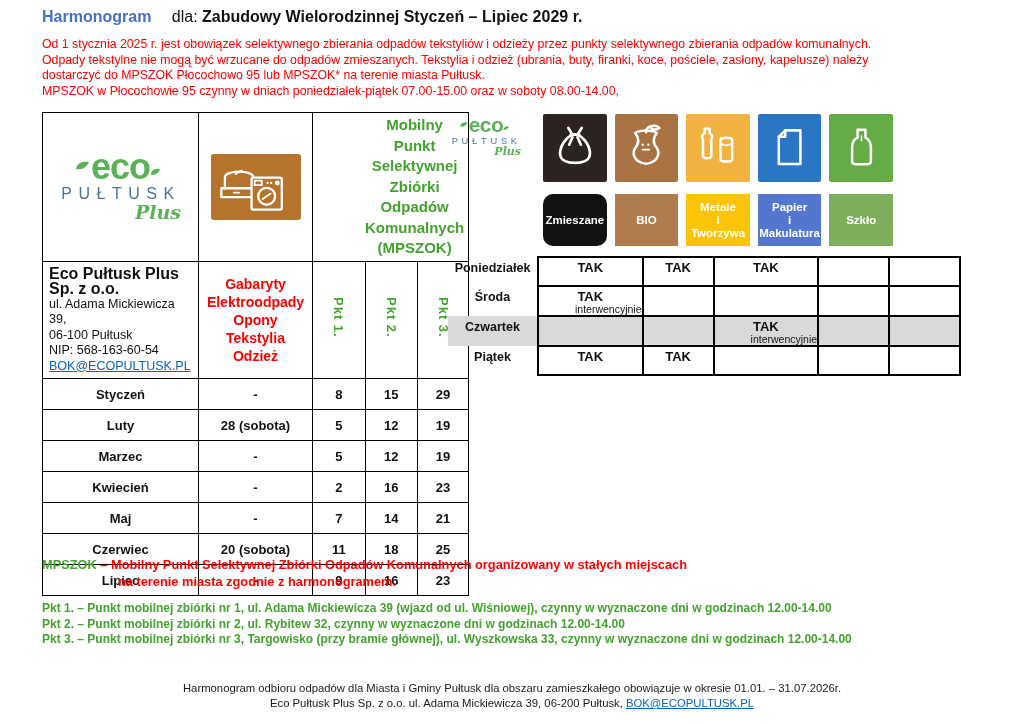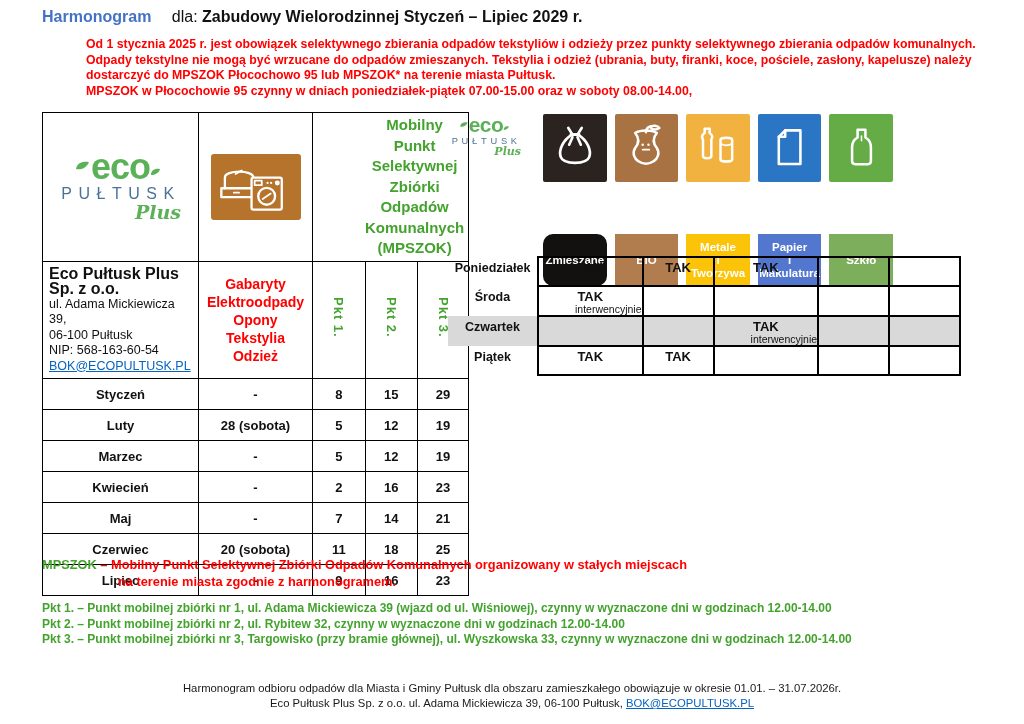--- a/index.html
+++ b/index.html
@@ -5,22 +5,22 @@
   * { margin:0; padding:0; box-sizing:border-box; }
   html,body { background:#ffffff; }
   body { font-family:"Liberation Sans", sans-serif; color:#111; }
   .page { position:relative; width:1024px; height:724px; background:#fff; overflow:hidden; }
 
   
   .header-title { position:absolute; left:42px; top:8px; font-size:16px; white-space:nowrap; }
   .brand { color:#4472C4; font-weight:bold; }
   .title-mid { color:#111;padding-left:16px; }
   .subject { color:#111; font-weight:bold; }
-  .notice { position:absolute; left:42px; top:37px; color:#FF0000; font-weight:bold;
-            font-size:12.3px; line-height:15.5px; white-space:nowrap;margin-left:44px; }
+  .notice { position:absolute; left:42px; top:37px; color:#FF0000; font-weight:normal;
+            font-size:12.3px; line-height:15.5px; white-space:nowrap; }
 
   
   .logo { width:150px; }
   .eco-row { display:flex; align-items:flex-start; justify-content:center; }
   .eco-leaf { margin-top:6px; margin-right:1px; }
   .eco-text { color:#5BB157; font-weight:bold; font-size:36px; line-height:32px; letter-spacing:-1px; }
   .eco-sprout { align-self:flex-end; margin-bottom:2px; }
   .logo-city { color:#4A7399; font-size:16px; letter-spacing:6.5px; text-align:center;
                padding-left:6px; margin-top:2px; }
   .logo-plus { color:#5BB157; font-style:italic; font-weight:bold; font-size:19px;
@@ -46,21 +46,21 @@
   .month-cell { font-weight:bold; font-size:13px; }
   .num-cell { font-weight:bold; font-size:13px; }
 
   
   .cat-icons { position:absolute; left:543px; top:114px; width:350px; display:grid;
                grid-template-columns:repeat(5,1fr); gap:8px; }
   .icon-sq { height:68px; display:flex; align-items:center; justify-content:center; border-radius:2px; }
   .cat-labels { position:absolute; left:543px; top:194px; width:350px; display:grid;
                 grid-template-columns:repeat(5,1fr); gap:8px; }
   .label-sq { height:52px; display:flex; align-items:center; justify-content:center; color:#fff;
-              font-weight:bold; font-size:11.5px; line-height:13px; text-align:center; white-space:pre-line;margin-top:40px; }
+              font-weight:bold; font-size:11.5px; line-height:13px; text-align:center; white-space:pre-line; }
   .bg-zmieszane-i { background:#2B2320; } .bg-zmieszane-l { background:#131110;border-radius:10px; }
   .bg-bio-i { background:#A87242; }      .bg-bio-l { background:#B17D4E; }
   .bg-metale-i { background:#F2B240; }   .bg-metale-l { background:#FCC408; }
   .bg-papier-i { background:#2A76C5; }   .bg-papier-l { background:#5377CE; }
   .bg-szklo-i { background:#66AC46; }    .bg-szklo-l { background:#7DAE5C; }
 
   
   .sched { position:absolute; left:448px; top:256px; border-collapse:collapse; }
   .sched td { vertical-align:top; text-align:center; }
   .sched td.day { width:90px; height:29px; border:none; font-weight:bold; font-size:12.5px; padding-top:4px; }
@@ -384,16 +384,16 @@
   </div>
 
   <div class="pkt-notes">
     <div>Pkt 1. – Punkt mobilnej zbiórki nr 1, ul. Adama Mickiewicza 39 (wjazd od ul. Wiśniowej), czynny w wyznaczone dni w godzinach 12.00-14.00</div>
     <div>Pkt 2. – Punkt mobilnej zbiórki nr 2, ul. Rybitew 32, czynny w wyznaczone dni w godzinach 12.00-14.00</div>
     <div>Pkt 3. – Punkt mobilnej zbiórki nr 3, Targowisko (przy bramie głównej), ul. Wyszkowska 33, czynny w wyznaczone dni w godzinach 12.00-14.00</div>
   </div>
 
   <div class="footer">
     <div>Harmonogram odbioru odpadów dla Miasta i Gminy Pułtusk dla obszaru zamieszkałego obowiązuje w okresie 01.01. – 31.07.2026r.</div>
-    <div><span>Eco Pułtusk Plus Sp. z o.o. ul. Adama Mickiewicza 39, 06-100 Pułtusk, </span><a href="#">BOK@ECOPULTUSK.PL</a></div>
+    <div><span>Eco Pułtusk Plus Sp. z o.o. ul. Adama Mickiewicza 39, 06-200 Pułtusk, </span><a href="#">BOK@ECOPULTUSK.PL</a></div>
   </div>
 
 </div>
 
 </body></html>

